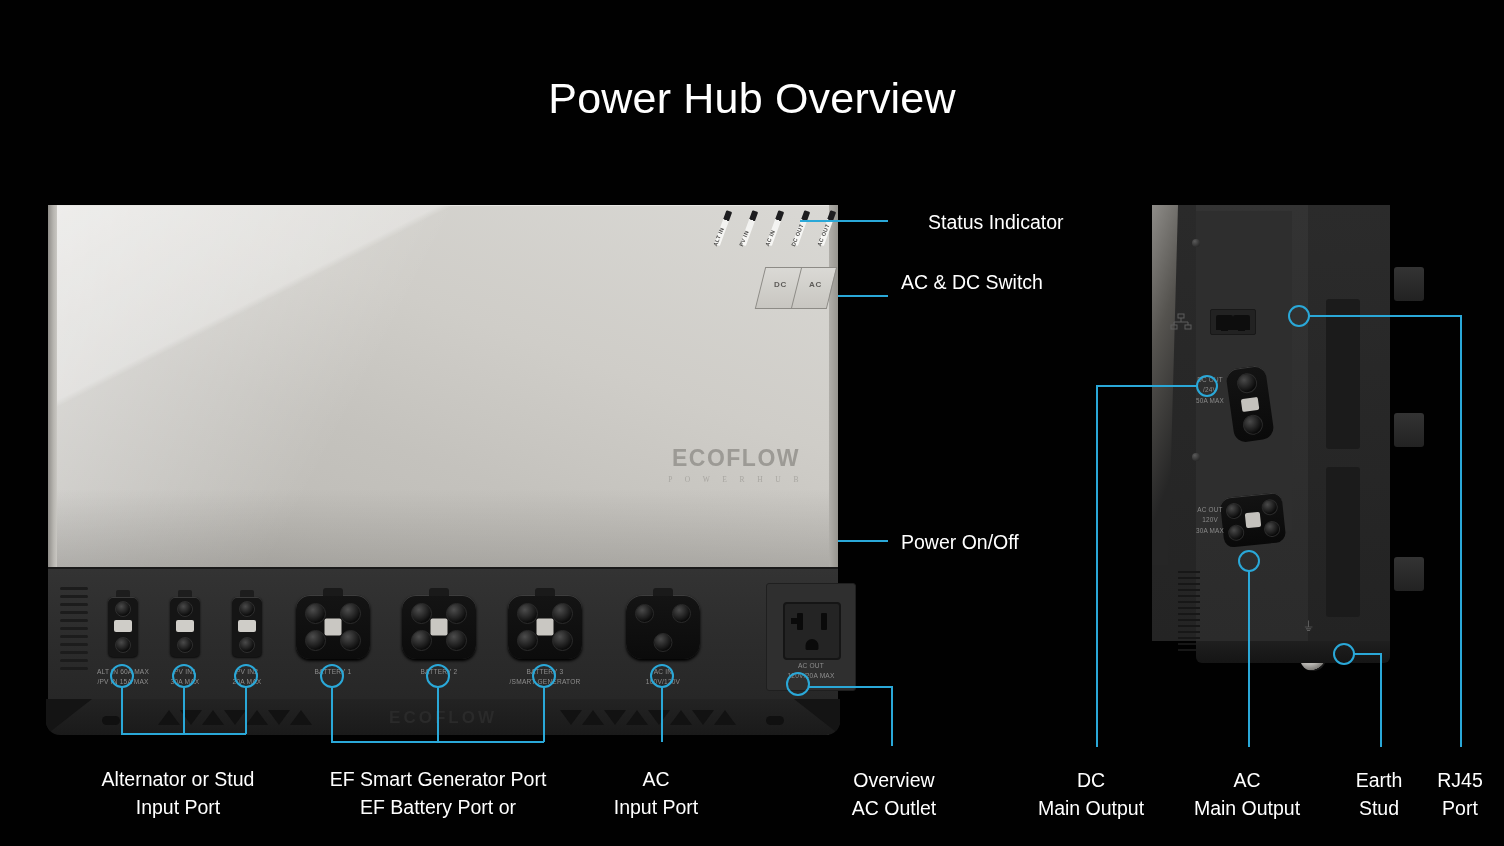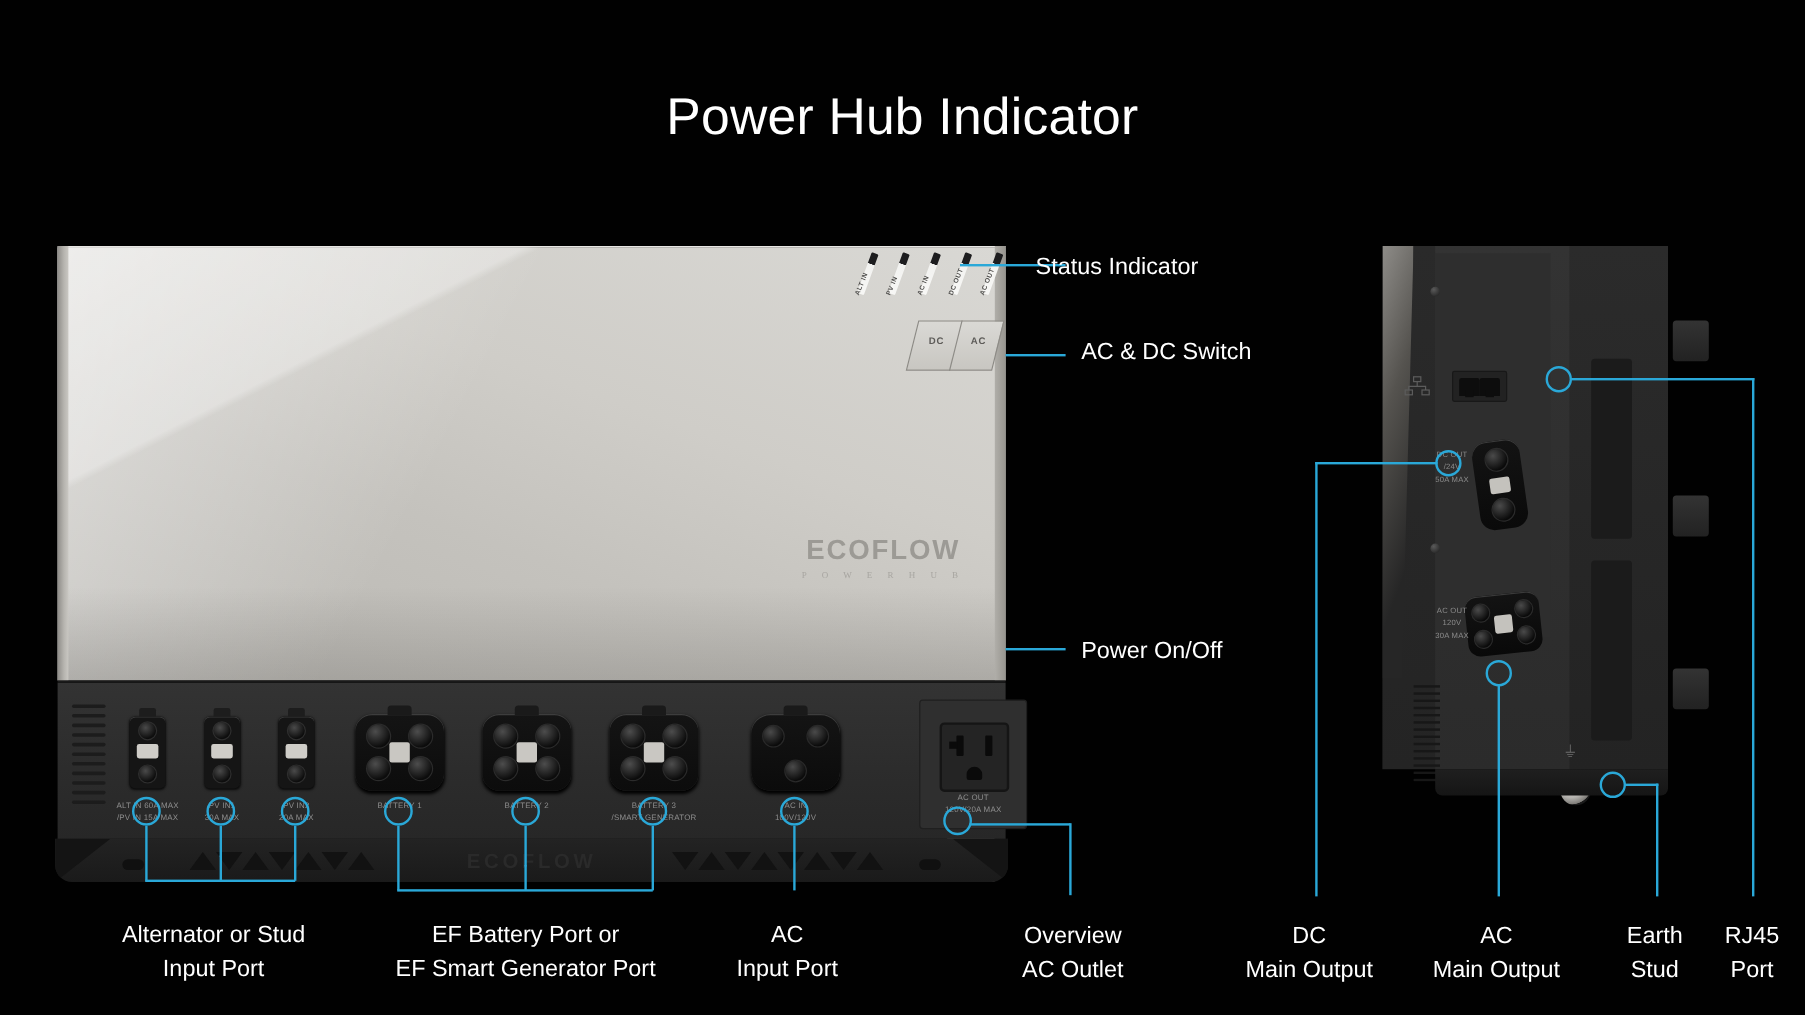--- a/index.html
+++ b/index.html
@@ -230,21 +230,21 @@
                 background: radial-gradient(circle at 36% 30%, #e6e4e0 0%, #b6b4b0 48%, #7e7c78 70%, #1a1a1a 72%); }
 
   .side-base { position: absolute; left: 44px; top: 436px; width: 194px; height: 22px;
                background: linear-gradient(180deg,#1f1f1f,#151515); border-radius: 0 0 6px 6px; }
 </style>
 </head>
 <body>
 
 <div id="stage">
 
-  <div class="page-title">Power Hub Indicator</div>
+  <div class="page-title">Power Hub Overview</div>
 
   <div id="unit-front">
 
     <div class="front-face"></div>
     <div class="front-edge-left"></div>
     <div class="front-edge-right"></div>
 
     <div class="led-strip">
       <div class="led" style="left:6px"></div>
       <div class="led" style="left:32px"></div>
@@ -485,24 +485,24 @@
       <div>30A MAX</div>
     </div>
 
     <div class="earth-sym">⏚</div>
     <div class="earth-stud"></div>
 
     <div class="side-base"></div>
   </div>
 
   <div class="lead-h" style="left:800px; top:220px; width:88px"></div>
-  <div class="callout-label" style="left:863px; top:210px">Status Indicator</div>
+  <div class="callout-label" style="left:928px; top:210px">Status Indicator</div>
 
   <div class="lead-h" style="left:838px; top:295px; width:50px"></div>
-  <div class="callout-label" style="left:901px; top:281px">AC &amp; DC Switch</div>
+  <div class="callout-label" style="left:901px; top:270px">AC &amp; DC Switch</div>
 
   <div class="lead-h" style="left:838px; top:540px; width:50px"></div>
   <div class="callout-label" style="left:901px; top:530px">Power On/Off</div>
 
   <div class="marker" style="left:110px; top:664px; width:24px; height:24px"></div>
   <div class="marker" style="left:172px; top:664px; width:24px; height:24px"></div>
   <div class="marker" style="left:234px; top:664px; width:24px; height:24px"></div>
   <div class="marker" style="left:320px; top:664px; width:24px; height:24px"></div>
   <div class="marker" style="left:426px; top:664px; width:24px; height:24px"></div>
   <div class="marker" style="left:532px; top:664px; width:24px; height:24px"></div>
@@ -539,22 +539,22 @@
 
   <div class="marker" style="left:1288px; top:305px; width:22px; height:22px"></div>
   <div class="lead-h" style="left:1309px; top:315px; width:153px"></div>
   <div class="lead-v" style="left:1460px; top:315px; height:432px"></div>
 
   <div class="bottom-label" style="left:178px; top:765px">
     <div>Alternator or Stud</div>
       <div>Input Port</div>
   </div>
   <div class="bottom-label" style="left:438px; top:765px">
-    <div>EF Battery Port or</div>
-      <div>EF Smart Generator Port</div>
+    <div>EF Smart Generator Port</div>
+      <div>EF Battery Port or</div>
   </div>
   <div class="bottom-label" style="left:656px; top:765px">
     <div>AC</div>
       <div>Input Port</div>
   </div>
   <div class="bottom-label" style="left:894px; top:766px">
     <div>Overview</div>
       <div>AC Outlet</div>
   </div>
   <div class="bottom-label" style="left:1091px; top:766px">

